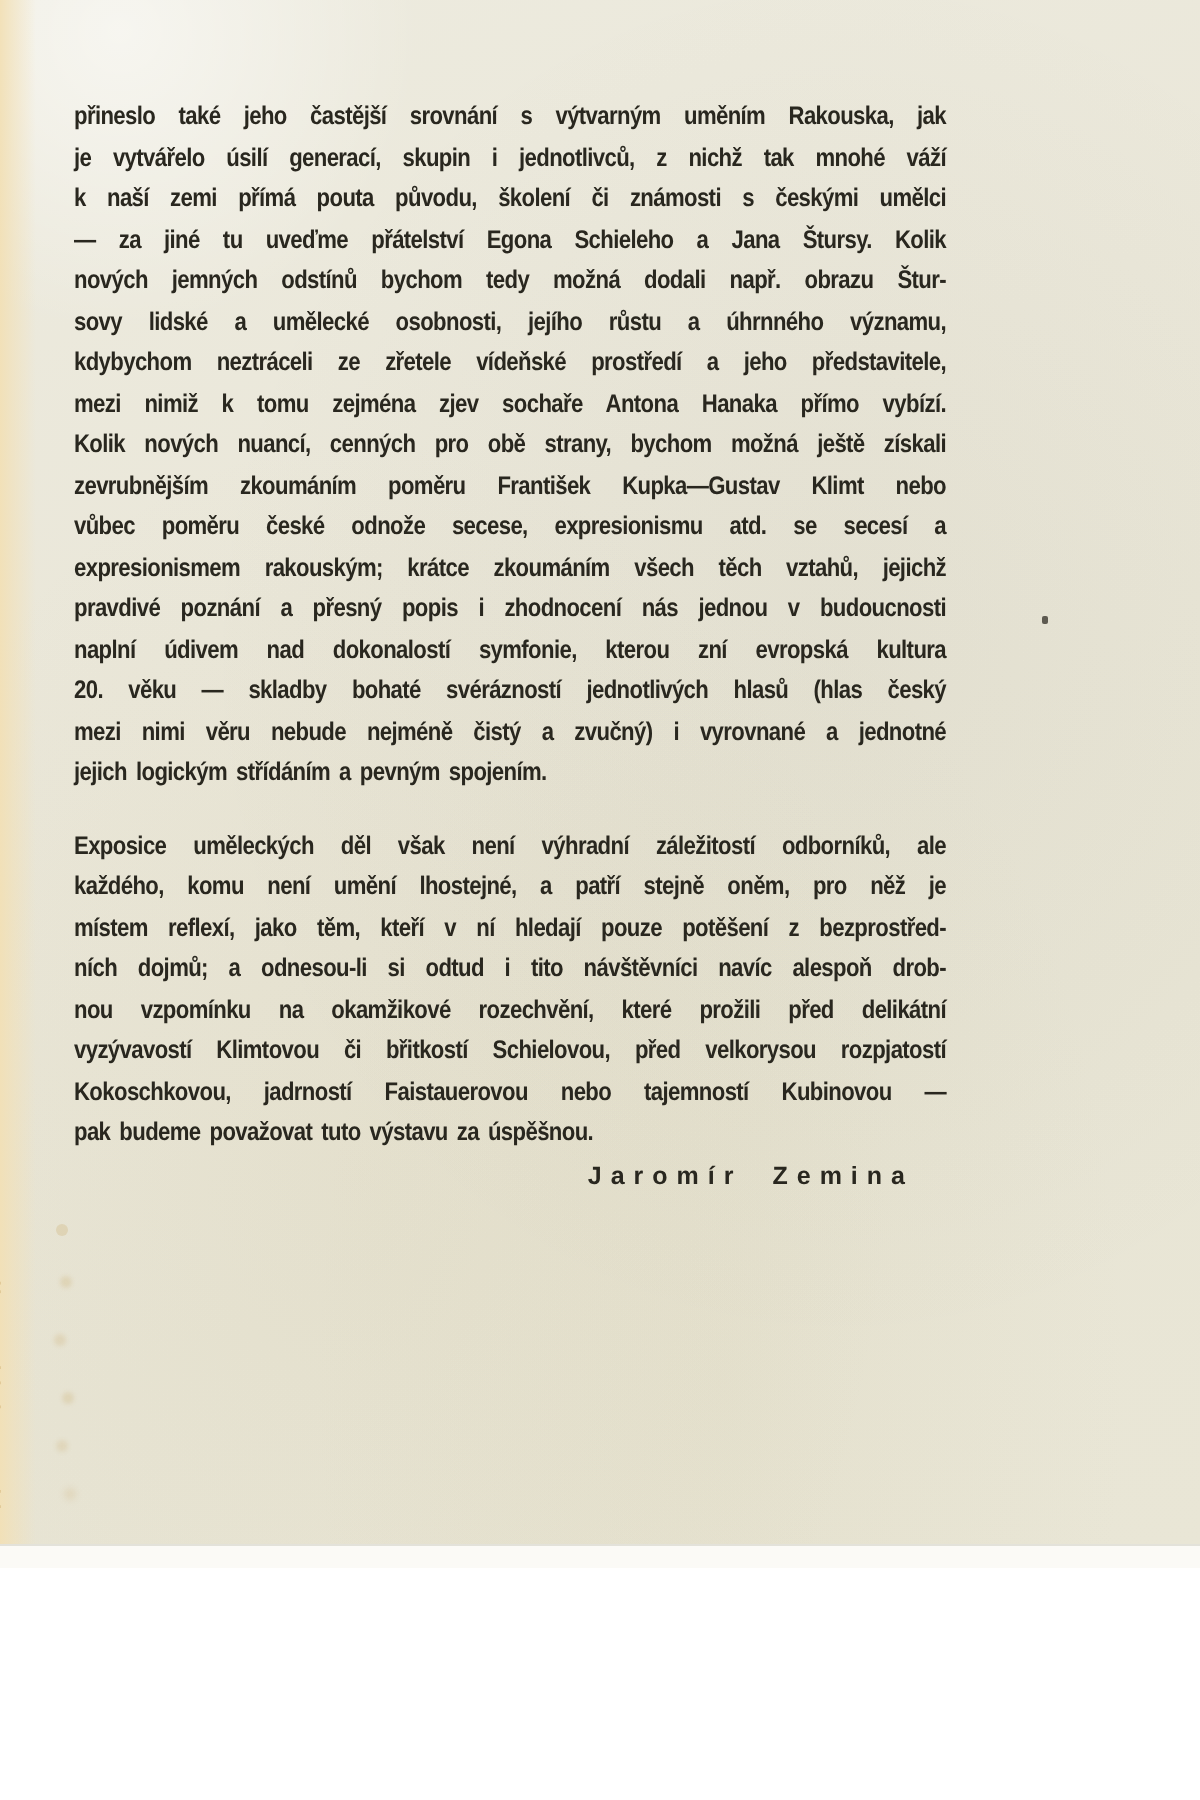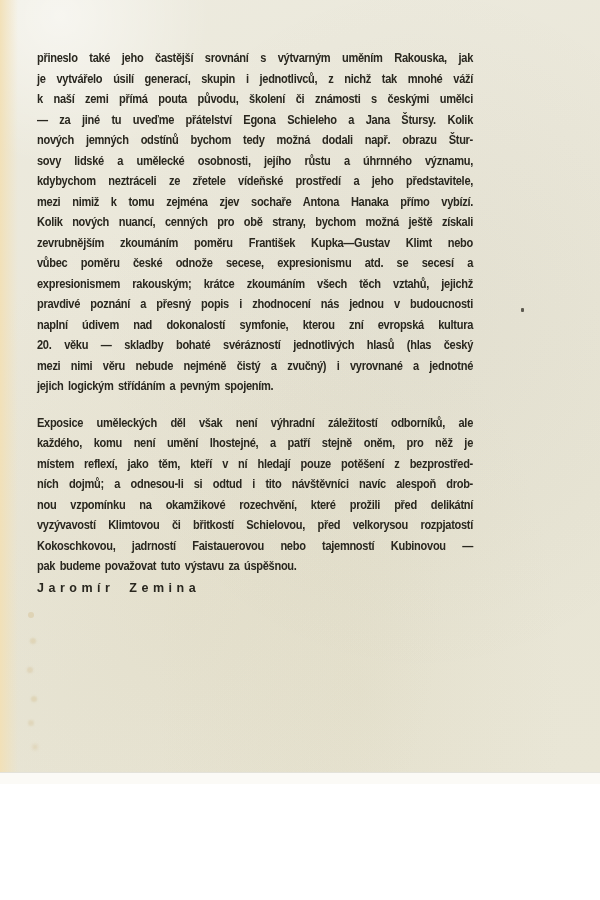--- a/index.html
+++ b/index.html
@@ -72,21 +72,21 @@
     height: 20.5px; line-height: 20.5px;
     text-align: justify;
     text-align-last: justify;
     white-space: nowrap;
   }
   .para .line.last { text-align-last: left; }
   .para2-wrap { margin-top: 16px; }
   .signature {
     margin-top: 4px;
     width: 436px;
-    text-align: left;
+    text-align: right;
     padding-right: 16px;
     box-sizing: border-box;
     font-size: 12.5px; font-weight: bold;
     letter-spacing: 4.5px; word-spacing: 7px;
     color: #29271f;
   }
   .page-number {
     position: absolute; left: 471px; top: 800px;
     font-size: 16.5px; font-weight: bold;
     color: #1f1e19;

